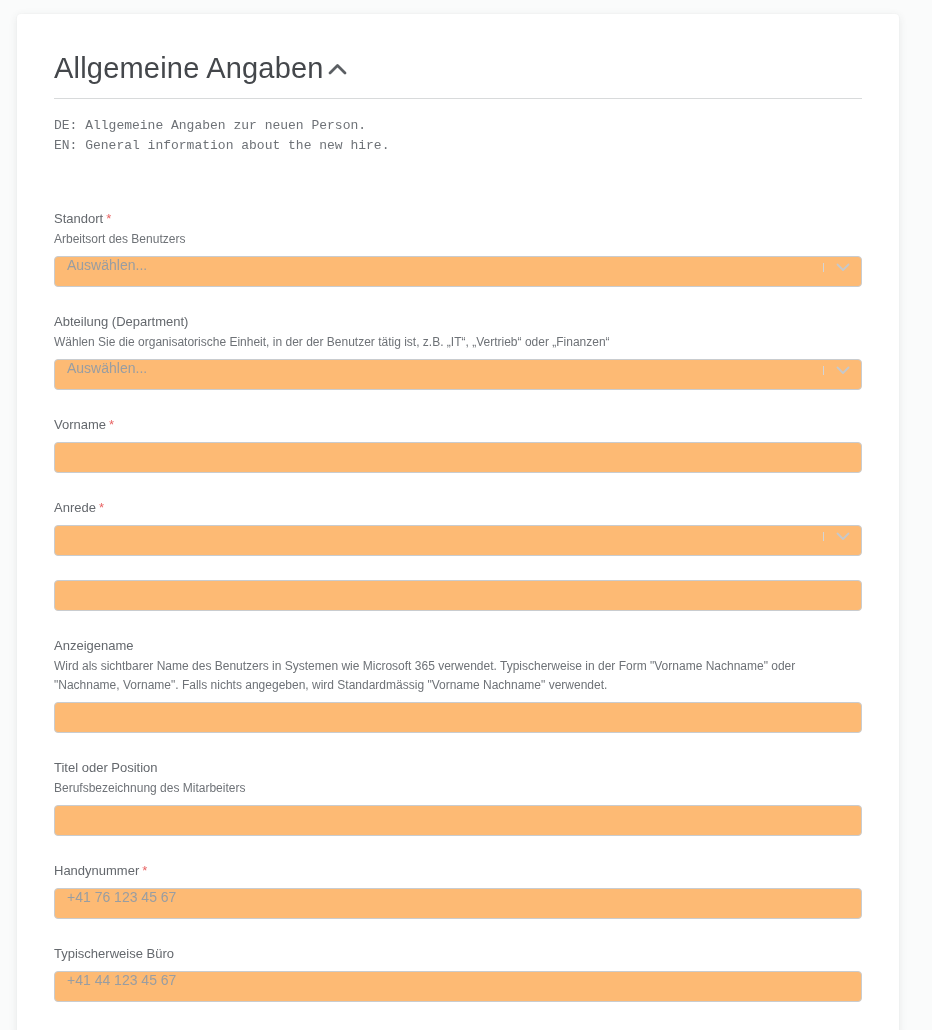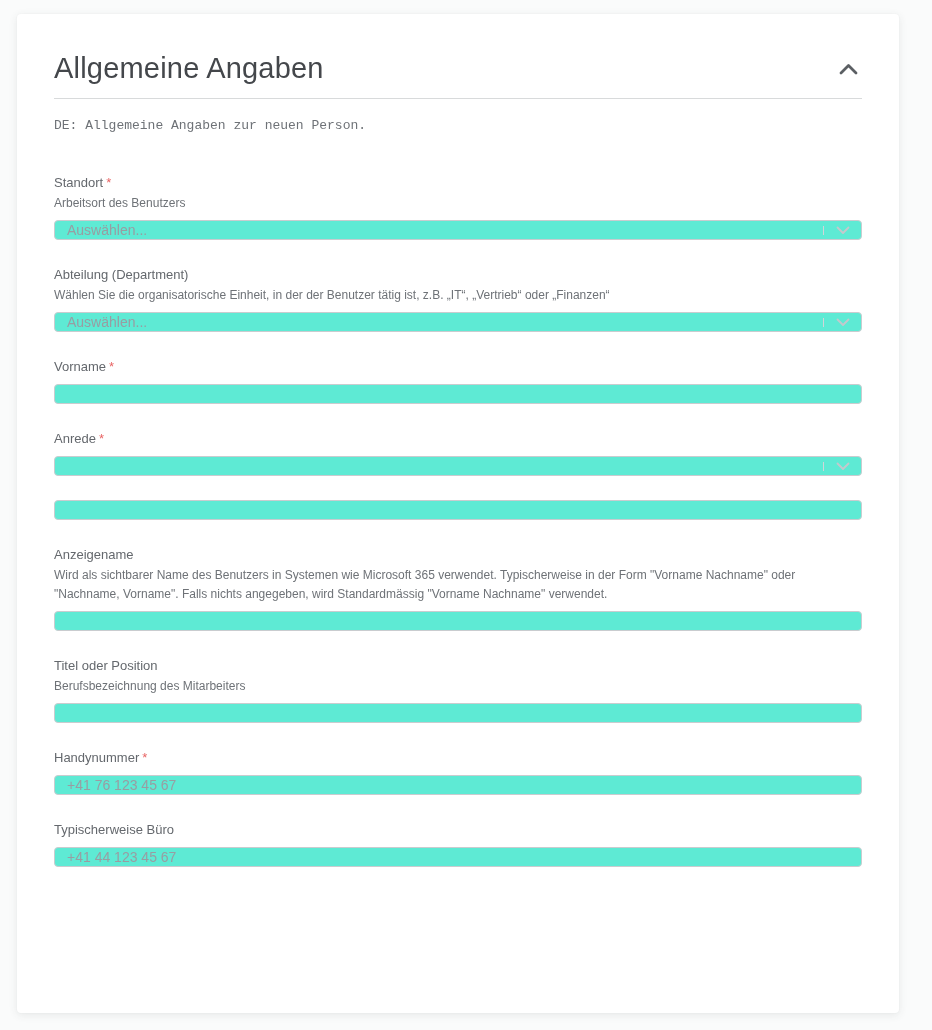--- a/index.html
+++ b/index.html
@@ -34,21 +34,20 @@
     width: 882px;
     min-height: 999px;
     background: var(--card-bg);
     border-radius: 4px;
     box-shadow: 0 2px 8px rgba(60,64,67,0.10), 0 0 2px rgba(60,64,67,0.06);
     padding: 38px 37px 33px 37px;
   }
   .card-header {
     display: flex;
     align-items: center;
-    justify-content: space-between;
   }
   .section-title {
     margin: 0;
     font-size: 29px;
     font-weight: 300;
     color: var(--title-text);
     letter-spacing: 0.2px;
   }
   .collapse-btn {
     background: none;
@@ -66,44 +65,44 @@
   }
   .section-desc {
     margin-top: 17px;
     font-size: 13px;
     line-height: 20px;
     color: var(--sublabel-text);
     font-family: Liberation Mono, monospace;
   }
   .fields { margin-top: 0; }
   .field-group { margin-top: 24px; }
-  .field-group:first-child { margin-top: 36px; }
+  .field-group:first-child { margin-top: 52px; }
   .field-label {
     font-size: 13px;
     line-height: 21px;
     color: var(--label-text);
   }
   .required-star {
     color: var(--required-star);
     margin-left: 3px;
   }
   .field-sublabel {
     font-size: 12px;
     line-height: 19px;
     color: var(--sublabel-text);
     margin-top: 1px;
   }
   .control {
     display: flex;
-    align-items: center;
-    height: 20px;
+    align-items: flex-start;
+    height: 31px;
     margin-top: 7px;
     border: 1px solid var(--input-border);
     border-radius: 4px;
-    background: #5eead4;
+    background: #fdba74;
   }
   .control input {
     flex: 1;
     min-width: 0;
     border: none;
     outline: none;
     background: transparent;
     padding: 0 12px;
     font-size: 14px;
     color: var(--input-text);
@@ -135,20 +134,21 @@
         <svg width="19" height="12" viewBox="0 0 19 12">
           <polyline points="2,10 9.5,2.5 17,10" fill="none" stroke="var(--chevron-header)" stroke-width="2.8" stroke-linecap="round" stroke-linejoin="round"></polyline>
         </svg>
       </button>
     </div>
 
     <hr class="divider">
 
     <div class="section-desc">
       <div>DE: Allgemeine Angaben zur neuen Person.</div>
+      <div>EN: General information about the new hire.</div>
     </div>
 
     <div class="fields">
   <div class="field-group">
     <div class="field-label">
       <span class="label-text">Standort</span><span class="required-star">*</span>
     </div>
     <div class="field-sublabel">Arbeitsort des Benutzers</div>
     <div class="control">
       <input type="text" placeholder="Auswählen..." style="">

